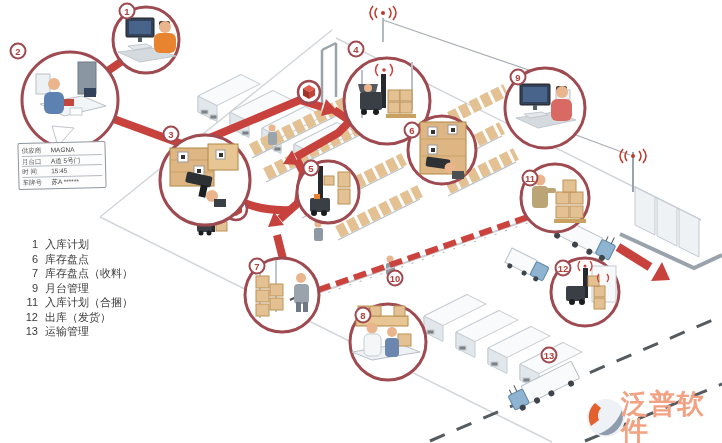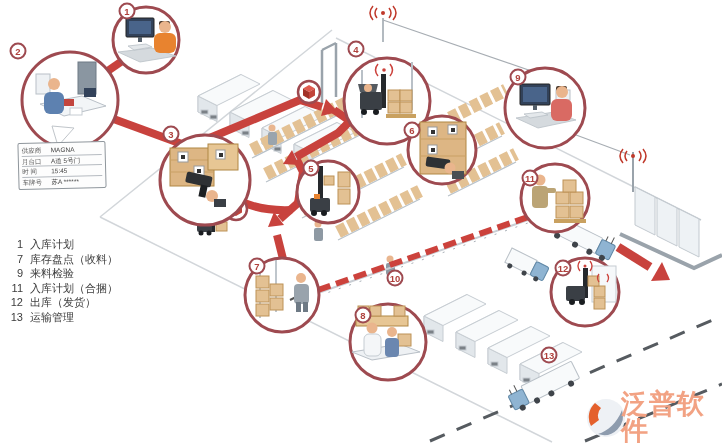--- a/index.html
+++ b/index.html
@@ -5,21 +5,21 @@
   html,body{margin:0;padding:0;background:#fff;}
   #stage{position:relative;width:722px;height:443px;background:#fff;overflow:hidden;
          font-family:"Liberation Sans",sans-serif;}
   svg.scene{position:absolute;left:0;top:0;}
   
   .badge{position:absolute;width:17px;height:17px;border-radius:50%;background:#fff;
          border:2px solid #9e4a50;color:#b0413c;font-size:9.5px;font-weight:bold;
          display:flex;align-items:center;justify-content:center;box-sizing:border-box;
          transform:translate(-50%,-50%);z-index:5;}
   
-  .legend{position:absolute;left:3px;top:237px;color:#3c3c3c;font-size:11px;
+  .legend{position:absolute;left:18px;top:237px;color:#3c3c3c;font-size:11px;
           line-height:14.55px;z-index:4;}
   .lg-row{white-space:nowrap;}
   .lg-num{display:inline-block;width:20px;text-align:right;margin-right:7px;}
   
   .card{position:absolute;left:18px;top:142px;width:88px;background:#fdfdfd;
         border:1px solid #8f969c;border-radius:2px;padding:2px 3px;z-index:4;
         transform:rotate(-1.5deg);box-sizing:border-box;}
   .card-row{display:flex;border-bottom:1px solid #b5bac0;font-size:6.5px;color:#444;
             line-height:9.5px;height:9.5px;overflow:hidden;}
   .card-row:last-child{border-bottom:none;}
@@ -429,22 +429,23 @@
         <span class="card-value">15:45</span>
       </div>
     <div class="card-row">
         <span class="card-label">车牌号</span>
         <span class="card-value">苏A ******</span>
       </div>
   </div>
 
   <div class="legend">
     <div class="lg-row"><span class="lg-num">1</span><span>入库计划</span></div>
+    <div class="lg-row"><span class="lg-num">6</span><span>库存盘点</span></div>
     <div class="lg-row"><span class="lg-num">7</span><span>库存盘点（收料）</span></div>
-    <div class="lg-row"><span class="lg-num">9</span><span>来料检验</span></div>
+    <div class="lg-row"><span class="lg-num">9</span><span>月台管理</span></div>
     <div class="lg-row"><span class="lg-num">11</span><span>入库计划（合捆）</span></div>
     <div class="lg-row"><span class="lg-num">12</span><span>出库（发货）</span></div>
     <div class="lg-row"><span class="lg-num">13</span><span>运输管理</span></div>
   </div>
 
   <div class="watermark">
     <div class="wm-row">
       <svg class="wm-logo" viewBox="0 0 40 40">
         <circle cx="20" cy="20" r="19" fill="#eef1f5"></circle>
         <path d="M36,12 A19 19 0 0 1 12,36 C22,33 31,25 36,12 Z" fill="#8e9cae"></path>

